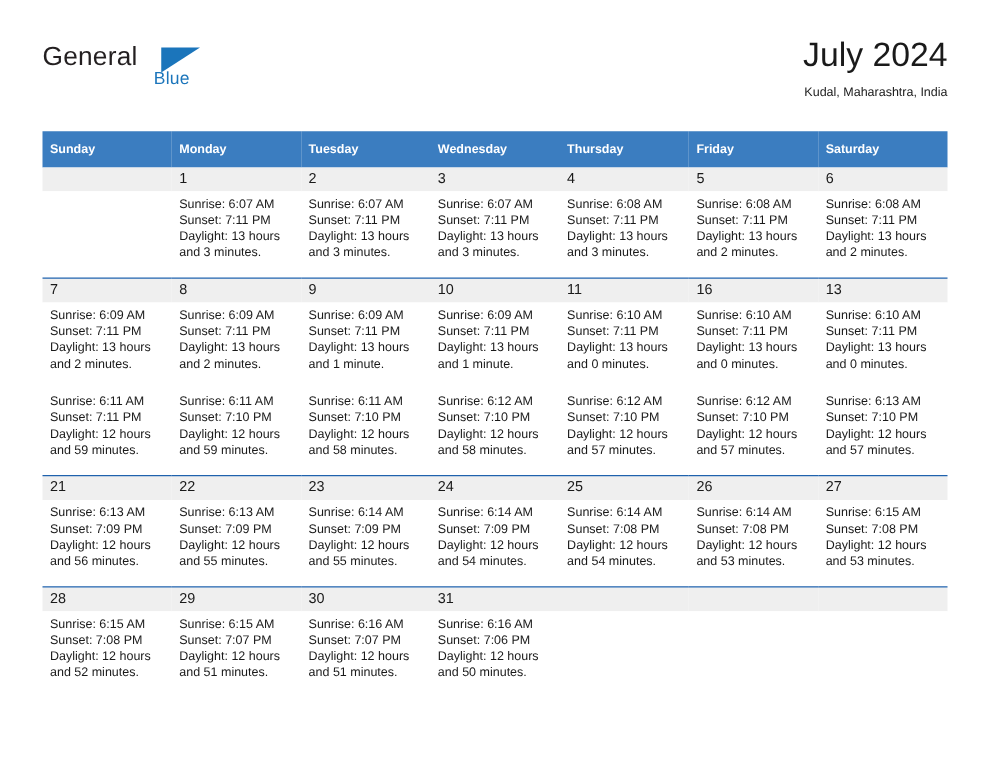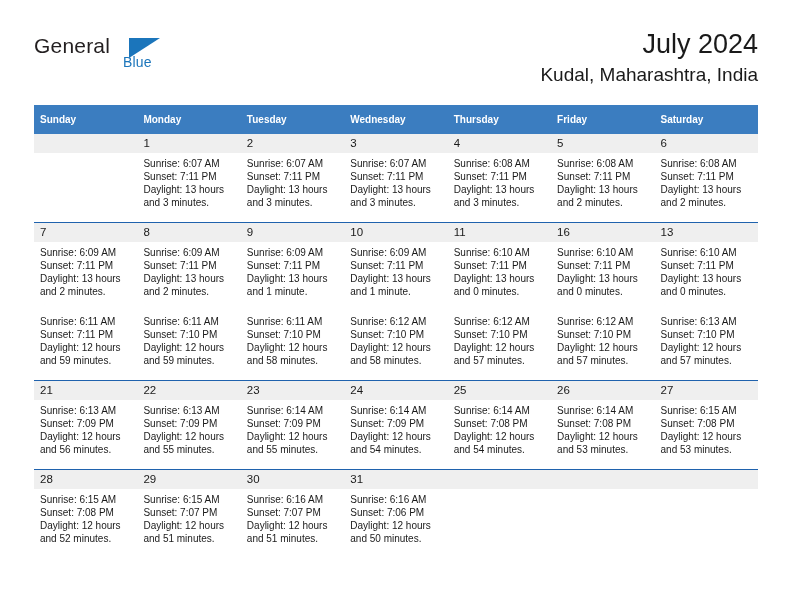--- a/index.html
+++ b/index.html
@@ -73,21 +73,21 @@
     text-align: right;
   }
   .cal-title {
     font-size: 27px;
     font-weight: normal;
     color: #1a1a1a;
     line-height: 32px;
     white-space: nowrap;
   }
   .cal-subtitle {
-    font-size: 19px;
+    font-size: 10px;
     color: #1a1a1a;
     line-height: 20px;
     margin-top: 5px;
     white-space: nowrap;
   }
 
   
   .calendar {
     position: absolute;
     left: 34px;

